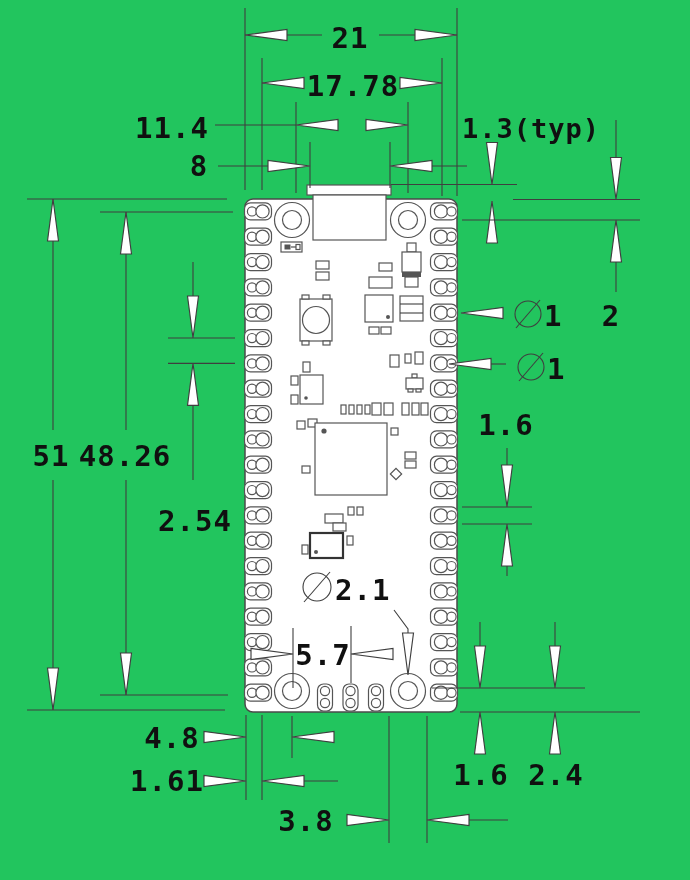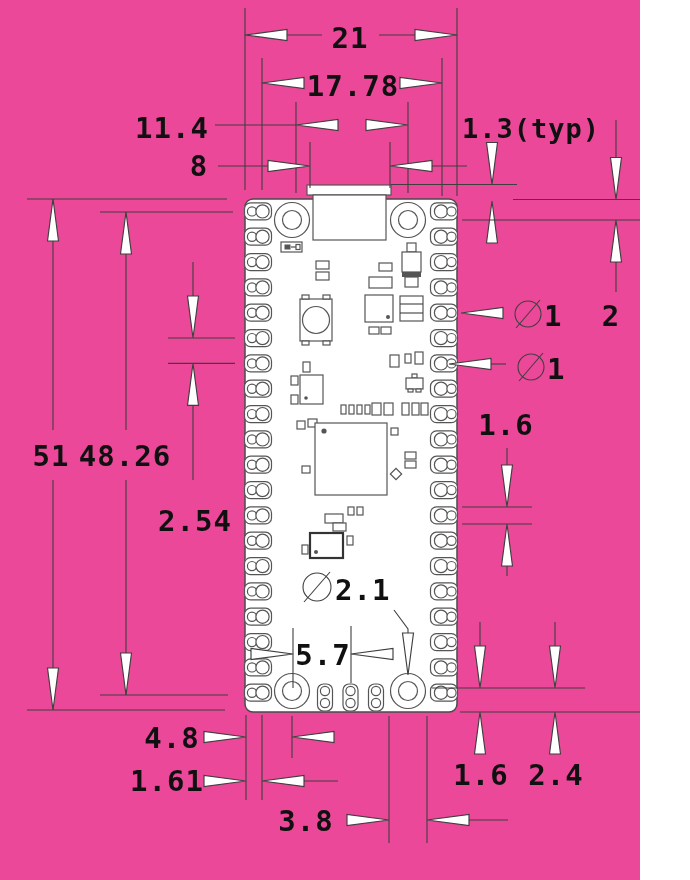--- a/index.html
+++ b/index.html
@@ -1,16 +1,16 @@
 <!DOCTYPE html>
 <html><head>
 <meta charset="utf-8">
 <style>
   html,body{margin:0;padding:0;background:#fff;}
-  .stage{width:640px;height:880px;position:relative;background:#ec4899;font-family:"DejaVu Sans Mono",monospace;}
+  .stage{width:690px;height:880px;position:relative;background:#22c55e;font-family:"DejaVu Sans Mono",monospace;}
   svg{display:block;}
   .ln{stroke:#3f3f3f;stroke-width:1.1;fill:none;stroke-linecap:butt;}
   .bd{stroke:#4a4a4a;stroke-width:1.5;fill:#fff;}
   .comp{stroke:#555;stroke-width:1.2;fill:#fff;}
   .compb{stroke:#333;stroke-width:2.2;fill:#fff;}
   .fillc{fill:#555;stroke:none;}
   .ah{fill:#ffffff;stroke:#3f3f3f;stroke-width:1.15;}
   .dtext{font-family:"DejaVu Sans Mono",monospace;font-weight:bold;font-size:29px;fill:#101010;letter-spacing:1px;}
   .dtext.small{font-size:27px;}
 </style>

